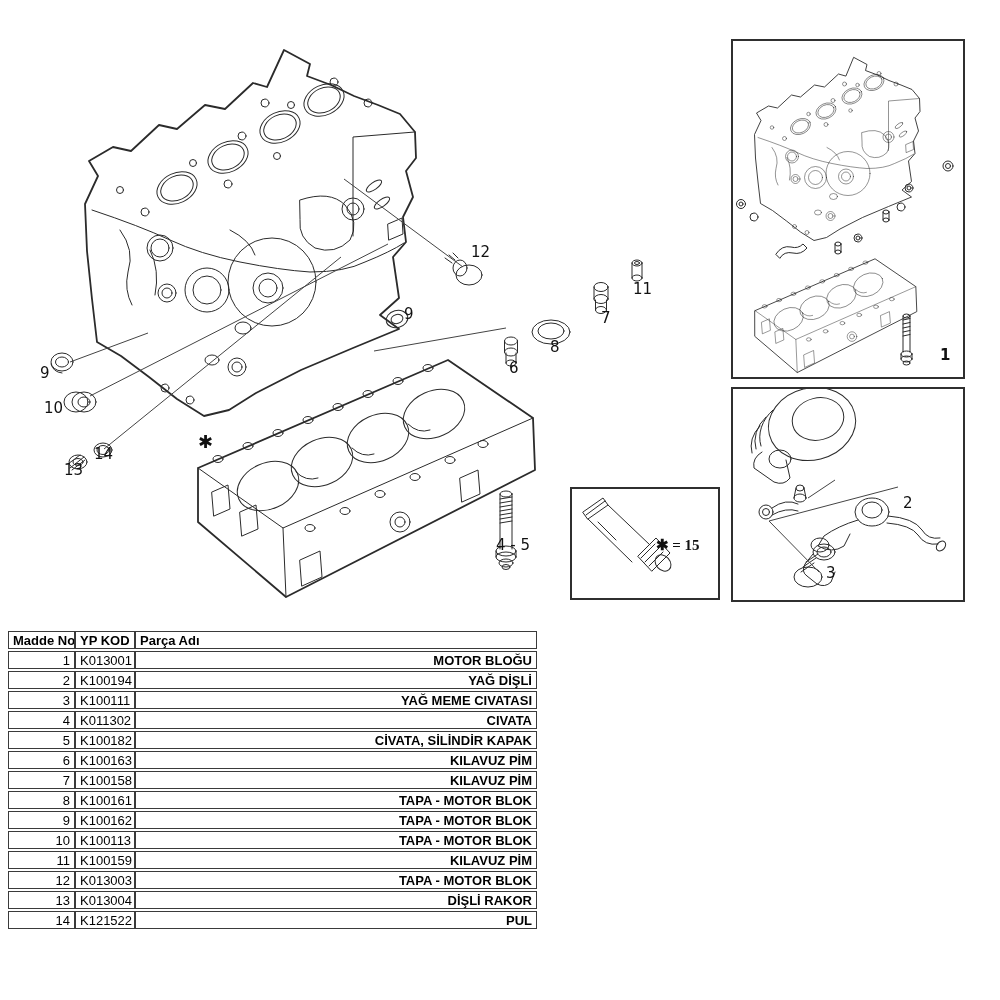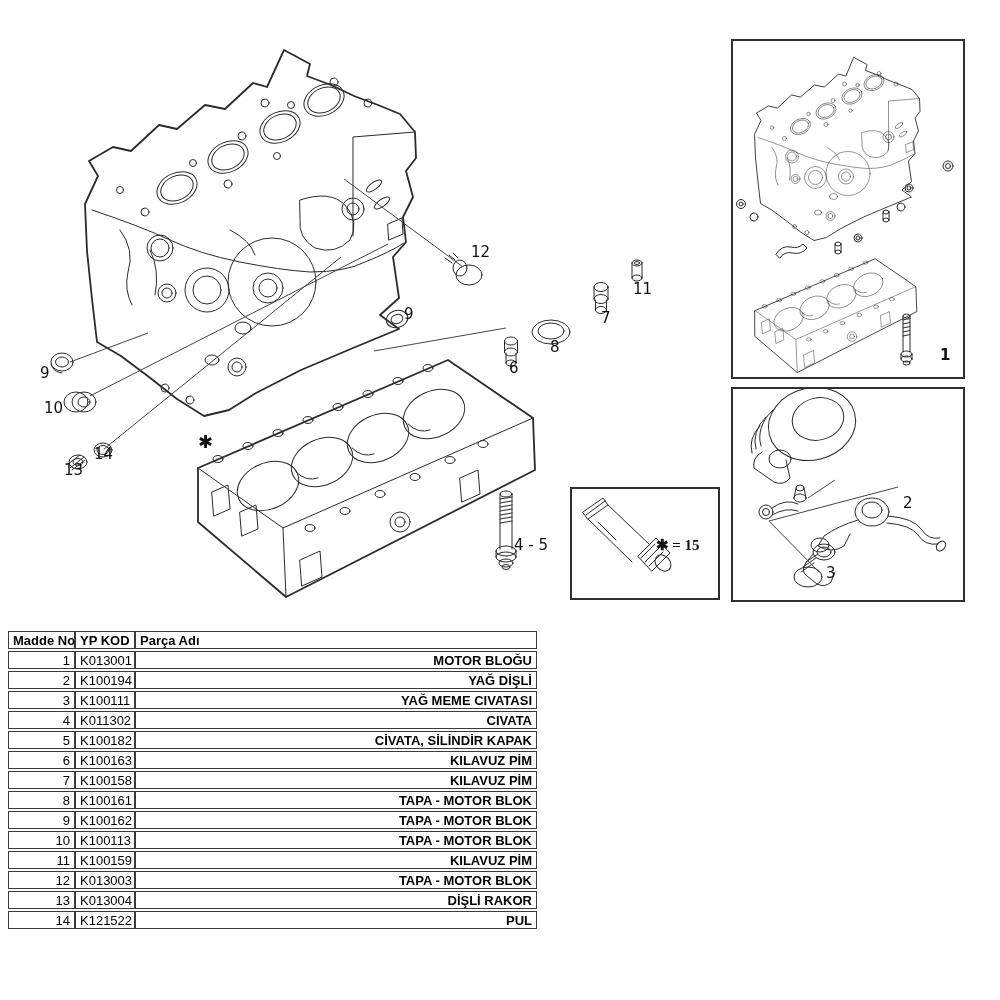--- a/index.html
+++ b/index.html
@@ -309,21 +309,21 @@
   <div class="lbl" style="left:40px;top:366px;">9</div>
   <div class="lbl" style="left:44px;top:401px;">10</div>
   <div class="lbl" style="left:64px;top:463px;">13</div>
   <div class="lbl" style="left:94px;top:447px;">14</div>
   <div class="lbl" style="left:471px;top:245px;">12</div>
   <div class="lbl" style="left:404px;top:307px;">9</div>
   <div class="lbl" style="left:509px;top:361px;">6</div>
   <div class="lbl" style="left:550px;top:340px;">8</div>
   <div class="lbl" style="left:601px;top:311px;">7</div>
   <div class="lbl" style="left:633px;top:282px;">11</div>
-  <div class="lbl" style="left:514px;top:538px;">4 - 5</div>
+  <div class="lbl" style="left:496px;top:538px;">4 - 5</div>
   <div class="lbl big" style="left:198px;top:433px;">✱</div>
   <div class="lbl bold" style="left:940px;top:348px;">1</div>
   <div class="lbl" style="left:903px;top:496px;">2</div>
   <div class="lbl" style="left:826px;top:566px;">3</div>
   <div class="lbl bold" style="left:656px;top:538px;font-family:Liberation Serif, serif;">✱ = 15</div>
 
   <table class="parts">
     <colgroup>
         <col style="width:67px">
         <col style="width:60px">

